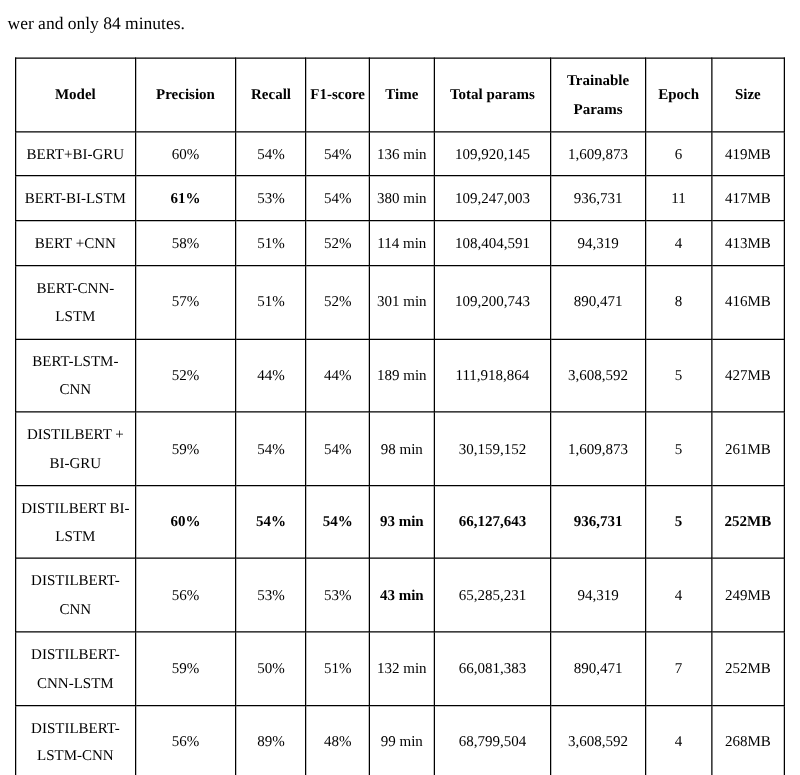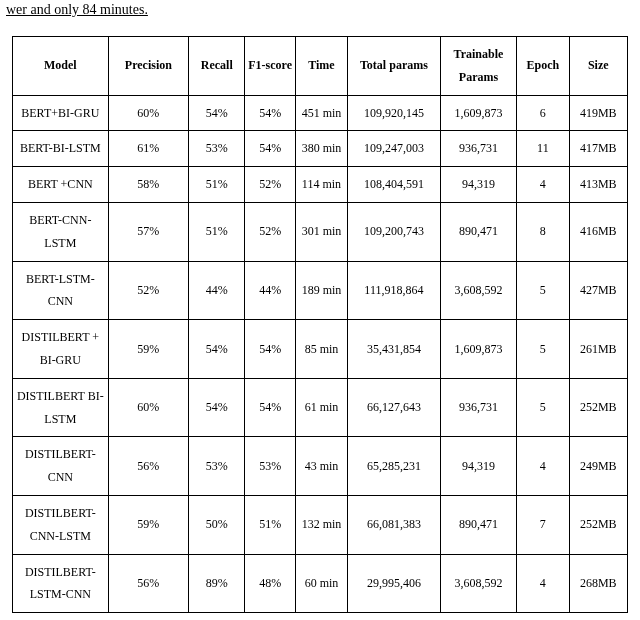--- a/index.html
+++ b/index.html
@@ -5,22 +5,21 @@
   body {
     margin: 0;
     padding: 0;
     font-family: "Times New Roman", Times, serif;
     background: #fff;
     color: #000;
     width: 640px;
   }
   .pretext {
     font-size: 14px;
-    padding: 2px 6px 4px 6px;
-    text-decoration: underline;
+    padding: 12px 6px 4px 6px;
   }
   table {
     border-collapse: collapse;
     margin: 14px auto;
     width: 616px;
     table-layout: fixed;
   }
   th, td {
     border: 1px solid #000;
     font-size: 12px;
@@ -35,21 +34,21 @@
   }
   col.c-model { width: 95px; }
   col.c-prec  { width: 80px; }
   col.c-rec   { width: 56px; }
   col.c-f1    { width: 50px; }
   col.c-time  { width: 52px; }
   col.c-tot   { width: 92px; }
   col.c-train { width: 76px; }
   col.c-epoch { width: 52px; }
   col.c-size  { width: 58px; }
-  .bold { font-weight: normal; }
+  .bold { font-weight: bold; }
   .caption {
     text-align: center;
     font-weight: bold;
     font-size: 14px;
     padding: 6px 0 4px 0;
   }
   .cellwrap { display:inline-block; }
 </style>
 </head>
 <body>
@@ -80,21 +79,21 @@
       <th>Epoch</th>
       <th>Size</th>
     </tr>
   </thead>
   <tbody id="tbody">
       <tr>
         <td><span class="cellwrap">BERT+BI-GRU</span></td>
         <td><span class="cellwrap">60%</span></td>
         <td><span class="cellwrap">54%</span></td>
         <td><span class="cellwrap">54%</span></td>
-        <td><span class="cellwrap">451 min</span></td>
+        <td><span class="cellwrap">136 min</span></td>
         <td><span class="cellwrap">109,920,145</span></td>
         <td><span class="cellwrap">1,609,873</span></td>
         <td><span class="cellwrap">6</span></td>
         <td><span class="cellwrap">419MB</span></td>
       </tr>
       <tr>
         <td><span class="cellwrap">BERT-BI-LSTM</span></td>
         <td><span class="cellwrap bold">61%</span></td>
         <td><span class="cellwrap">53%</span></td>
         <td><span class="cellwrap">54%</span></td>
@@ -135,32 +134,32 @@
         <td><span class="cellwrap">111,918,864</span></td>
         <td><span class="cellwrap">3,608,592</span></td>
         <td><span class="cellwrap">5</span></td>
         <td><span class="cellwrap">427MB</span></td>
       </tr>
       <tr>
         <td><span class="cellwrap">DISTILBERT + BI-GRU</span></td>
         <td><span class="cellwrap">59%</span></td>
         <td><span class="cellwrap">54%</span></td>
         <td><span class="cellwrap">54%</span></td>
-        <td><span class="cellwrap">85 min</span></td>
-        <td><span class="cellwrap">35,431,854</span></td>
+        <td><span class="cellwrap">98 min</span></td>
+        <td><span class="cellwrap">30,159,152</span></td>
         <td><span class="cellwrap">1,609,873</span></td>
         <td><span class="cellwrap">5</span></td>
         <td><span class="cellwrap">261MB</span></td>
       </tr>
       <tr>
         <td><span class="cellwrap">DISTILBERT BI-LSTM</span></td>
         <td><span class="cellwrap bold">60%</span></td>
         <td><span class="cellwrap bold">54%</span></td>
         <td><span class="cellwrap bold">54%</span></td>
-        <td><span class="cellwrap bold">61 min</span></td>
+        <td><span class="cellwrap bold">93 min</span></td>
         <td><span class="cellwrap bold">66,127,643</span></td>
         <td><span class="cellwrap bold">936,731</span></td>
         <td><span class="cellwrap bold">5</span></td>
         <td><span class="cellwrap bold">252MB</span></td>
       </tr>
       <tr>
         <td><span class="cellwrap">DISTILBERT-CNN</span></td>
         <td><span class="cellwrap">56%</span></td>
         <td><span class="cellwrap">53%</span></td>
         <td><span class="cellwrap">53%</span></td>
@@ -179,22 +178,22 @@
         <td><span class="cellwrap">66,081,383</span></td>
         <td><span class="cellwrap">890,471</span></td>
         <td><span class="cellwrap">7</span></td>
         <td><span class="cellwrap">252MB</span></td>
       </tr>
       <tr>
         <td><span class="cellwrap">DISTILBERT-LSTM-CNN</span></td>
         <td><span class="cellwrap">56%</span></td>
         <td><span class="cellwrap">89%</span></td>
         <td><span class="cellwrap">48%</span></td>
-        <td><span class="cellwrap">60 min</span></td>
-        <td><span class="cellwrap">29,995,406</span></td>
+        <td><span class="cellwrap">99 min</span></td>
+        <td><span class="cellwrap">68,799,504</span></td>
         <td><span class="cellwrap">3,608,592</span></td>
         <td><span class="cellwrap">4</span></td>
         <td><span class="cellwrap">268MB</span></td>
       </tr>
     </tbody>
 </table>
 
 <div class="caption">Table 1 Method comparison</div>
 
 </body></html>

